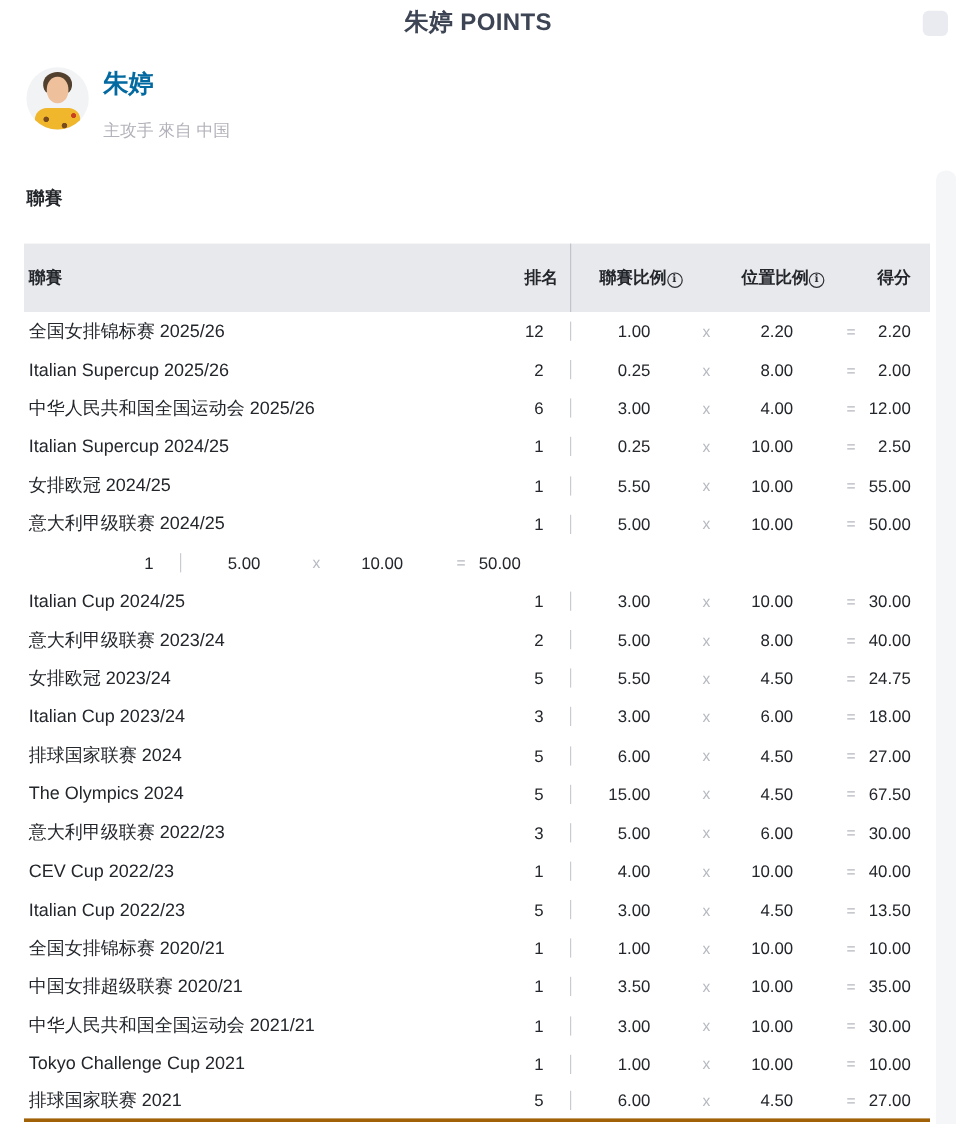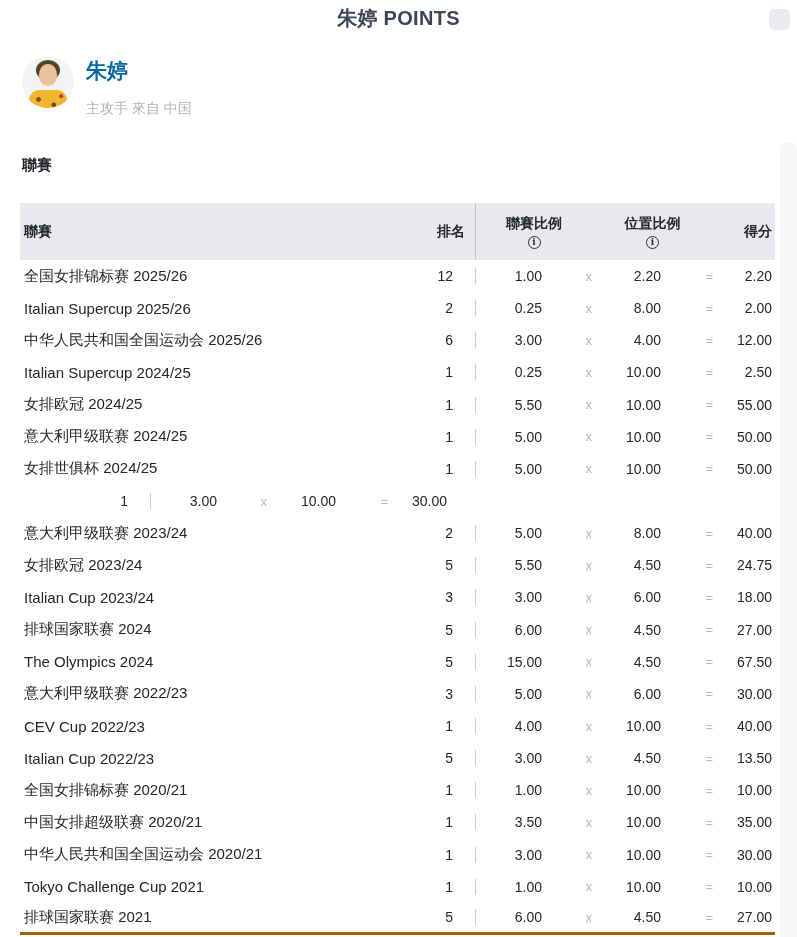--- a/index.html
+++ b/index.html
@@ -41,27 +41,27 @@
   .t-body .t-row:last-child { border-bottom:3px solid #a16207; }
 
   .c-league { width:325px; padding-left:4px; }
   .c-rank   { width:130px; text-align:right; }
   .t-head .c-rank { padding-right:10px; }
   .t-row  .c-rank { padding-right:22px; }
   .c-ratio  { width:67px;  text-align:right; }
   .c-x      { width:50px;  text-align:right; color:#b7bac1; font-size:13px; }
   .c-pos    { width:69px;  text-align:right; }
   .c-eq     { width:52px;  text-align:right; color:#b7bac1; font-size:13px; }
-  .c-score  { width:62px;  text-align:right; padding-right:3px; }
+  .c-score  { width:62px;  text-align:right; padding-right:16px; }
 
   .t-row .c-ratio { border-left:1px solid #c9cbd1; }
   .t-head .c-league, .t-head .c-rank, .t-head .c-score {
     display:flex; flex-direction:column; justify-content:center; }
   .t-head .c-rank, .t-head .c-score { align-items:flex-end;text-align:center; }
-  .hdr-group { width:117px; display:flex; flex-direction:column; align-items:center;
+  .hdr-group { width:117px; display:flex; align-items:center;
                justify-content:center; }
   .hdr-group.first { border-left:1px solid #c2c4ca; }
   .hdr-group.second { width:121px; }
   .t-head .c-score { width:62px; }
   .info-icon { margin-top:3px; width:13px; height:13px; border:1px solid #2a2d33;
                border-radius:50%; display:flex; align-items:center; justify-content:center;
                font-family:"DejaVu Serif", serif; font-size:9px; line-height:1;
                color:#2a2d33; cursor:pointer; }
   .t-row .c-league { font-size:15px; }
 
@@ -166,30 +166,30 @@
     <div class="c-league">意大利甲级联赛 2024/25</div>
     <div class="c-rank">1</div>
     <div class="c-ratio">5.00</div>
     <div class="c-x">x</div>
     <div class="c-pos">10.00</div>
     <div class="c-eq">=</div>
     <div class="c-score">50.00</div>
   </div>
 
   <div class="t-row">
-    <div class="c-league">女排世俱杯 2024/25</div>
     <div class="c-rank">1</div>
     <div class="c-ratio">5.00</div>
     <div class="c-x">x</div>
     <div class="c-pos">10.00</div>
     <div class="c-eq">=</div>
     <div class="c-score">50.00</div>
   </div>
 
   <div class="t-row">
+    <div class="c-league">Italian Cup 2024/25</div>
     <div class="c-rank">1</div>
     <div class="c-ratio">3.00</div>
     <div class="c-x">x</div>
     <div class="c-pos">10.00</div>
     <div class="c-eq">=</div>
     <div class="c-score">30.00</div>
   </div>
 
   <div class="t-row">
     <div class="c-league">意大利甲级联赛 2023/24</div>
@@ -285,21 +285,21 @@
     <div class="c-league">中国女排超级联赛 2020/21</div>
     <div class="c-rank">1</div>
     <div class="c-ratio">3.50</div>
     <div class="c-x">x</div>
     <div class="c-pos">10.00</div>
     <div class="c-eq">=</div>
     <div class="c-score">35.00</div>
   </div>
 
   <div class="t-row">
-    <div class="c-league">中华人民共和国全国运动会 2020/21</div>
+    <div class="c-league">中华人民共和国全国运动会 2021/21</div>
     <div class="c-rank">1</div>
     <div class="c-ratio">3.00</div>
     <div class="c-x">x</div>
     <div class="c-pos">10.00</div>
     <div class="c-eq">=</div>
     <div class="c-score">30.00</div>
   </div>
 
   <div class="t-row">
     <div class="c-league">Tokyo Challenge Cup 2021</div>

